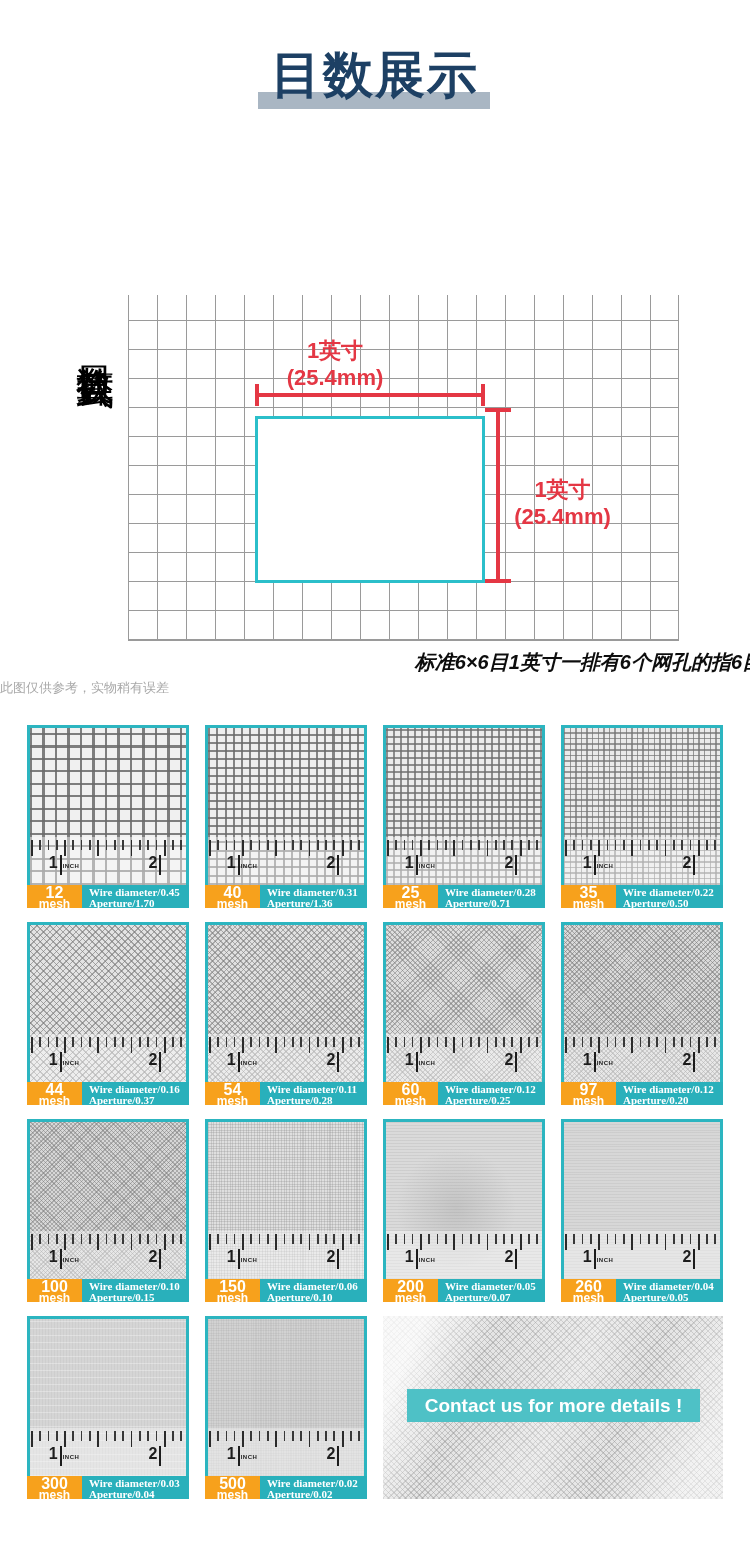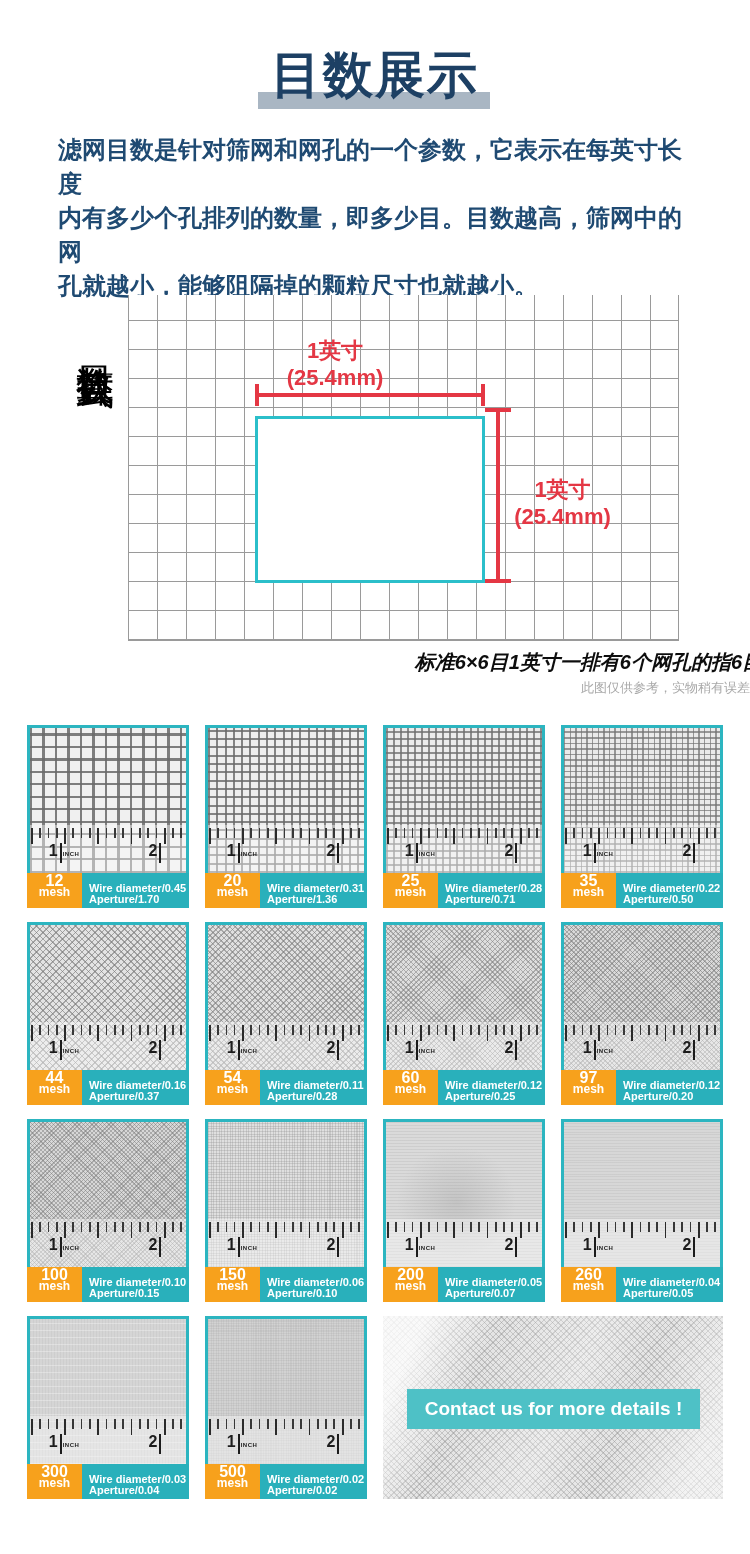--- a/index.html
+++ b/index.html
@@ -30,34 +30,34 @@
   .dim-h:before { left:0; } .dim-h:after { right:0; }
   .dim-h-label { position:absolute; left:245px; top:57px; width:180px; text-align:center;
     color:#e43744; font-weight:800; font-size:22px; line-height:27px; }
   .dim-v { position:absolute; left:496px; top:128px; width:4px; height:175px; background:#e43744; }
   .dim-v:before,.dim-v:after { content:""; position:absolute; height:4px; width:26px; left:-11px; background:#e43744; }
   .dim-v:before { top:0; } .dim-v:after { bottom:0; }
   .dim-v-label { position:absolute; left:500px; top:196px; width:125px; text-align:center;
     color:#e43744; font-weight:800; font-size:22px; line-height:27px; }
   .diagram-caption { position:absolute; left:12px; top:369px; width:750px; text-align:right;
     font-size:20px; font-weight:800; color:#0d0d0d;font-style:italic; }
-  .diagram-note { position:absolute; left:0; top:399px; width:750px; text-align:right;
+  .diagram-note { position:absolute; left:0; top:399px; width:750px; text-align:left;
     font-size:13px; color:#a9a9a9; }
 
   
   .samples { position:absolute; left:27px; top:725px; width:696px; display:grid;
     grid-template-columns:repeat(4,162px); grid-auto-rows:183px; column-gap:16px; row-gap:14px; }
   .card { display:flex; flex-direction:column; }
   .card-img { position:relative; flex:1; border:3px solid #2cb5c0; border-bottom:0; box-sizing:border-box; overflow:hidden; }
-  .card-bar { flex:none; height:35px; display:flex; }
+  .card-bar { flex:none; height:23px; display:flex; }
   .bar-mesh { width:55px; background:#f7a11c; color:#fff; text-align:center; box-sizing:border-box; padding-top:1px; }
   .mesh-num { display:block; font-size:16px; font-weight:800; line-height:13px; }
   .mesh-unit { display:block; font-size:12px; font-weight:800; line-height:11px; }
-  .bar-info { flex:1; background:#29b0bb; color:#fff; box-sizing:border-box; padding:10px 0 0 7px;
-    font-size:11px; font-weight:800; line-height:11px; }
+  .bar-info { flex:1; background:#29b0bb; color:#fff; box-sizing:border-box; padding:2px 0 0 7px;
+    font-size:11px; font-weight:800; line-height:11px;font-family:Liberation Serif, serif; }
 
   
   .ruler { position:absolute; left:0; right:0; bottom:0; height:48px; background:rgba(248,248,248,0.45); }
   .ticks { position:absolute; top:3px; left:1px; right:1px; height:10px;
     background-image:repeating-linear-gradient(90deg,#383838 0 1.6px,transparent 1.6px 8.3px); }
   .ticks-long { position:absolute; top:3px; left:1px; right:1px; height:16px;
     background-image:repeating-linear-gradient(90deg,#2a2a2a 0 1.8px,transparent 1.8px 33.2px); }
   .rnum { position:absolute; top:18px; display:flex; align-items:flex-start; color:#1c1c1c; }
   .rnum .num { font-size:16px; font-weight:800; line-height:16px; }
   .rnum .bar { width:2px; height:20px; background:#1c1c1c; margin:0 1px 0 2px; }
@@ -106,37 +106,32 @@
   .m500 { background-color:#d2d2d2; background-image:
     repeating-linear-gradient(0deg,rgba(120,120,120,.1) 0 1px,transparent 1px 2.5px),
     repeating-linear-gradient(90deg,rgba(120,120,120,.1) 0 1px,transparent 1px 2.5px); }
 
   
   .contact { grid-column:span 2; position:relative; overflow:hidden; background-color:#e4e4e4;
     background-image:
       linear-gradient(115deg,rgba(255,255,255,.8) 0 10%,rgba(255,255,255,0) 28%,rgba(255,255,255,.35) 52%,rgba(255,255,255,0) 68%,rgba(255,255,255,.55) 90%),
       repeating-linear-gradient(45deg,rgba(140,140,140,.4) 0 1px,transparent 1px 4px),
       repeating-linear-gradient(135deg,rgba(140,140,140,.4) 0 1px,transparent 1px 4px); }
-  .contact-banner { position:absolute; left:24px; top:73px; width:293px; height:40px; background:#4ec1c6;
+  .contact-banner { position:absolute; left:24px; top:73px; width:293px; height:33px; background:#4ec1c6;
     display:flex; align-items:center; justify-content:center;
     color:#fff; font-size:19px; font-weight:800; }
 </style>
 </head>
 <body>
 
 <div class="page">
 
   <div class="title-accent"></div>
   <div class="page-title">目数展示</div>
 
-  <div class="intro">
-    <div>滤网目数是针对筛网和网孔的一个参数，它表示在每英寸长度</div>
-    <div>内有多少个孔排列的数量，即多少目。目数越高，筛网中的网</div>
-    <div>孔就越小，能够阻隔掉的颗粒尺寸也就越小。</div>
-  </div>
 
   <div class="diagram">
     <div class="side-label">目数换算公式</div>
     <div class="grid-bg"></div>
     <div class="mesh-rect"></div>
     <div class="dim-h"></div>
     <div class="dim-h-label">
       <div>1英寸</div>
       <div>(25.4mm)</div>
     </div>
@@ -190,21 +185,21 @@
           <span class="inch">INCH</span>
         </div>
         <div class="rnum rnum2">
           <span class="num">2</span>
           <span class="bar"></span>
         </div>
       </div>
     </div>
     <div class="card-bar">
       <div class="bar-mesh">
-        <span class="mesh-num">20</span>
+        <span class="mesh-num">40</span>
         <span class="mesh-unit">mesh</span>
       </div>
       <div class="bar-info">
         <div>Wire diameter/0.31</div>
         <div>Aperture/1.36</div>
       </div>
     </div>
   </div>
 
   <div class="card">

